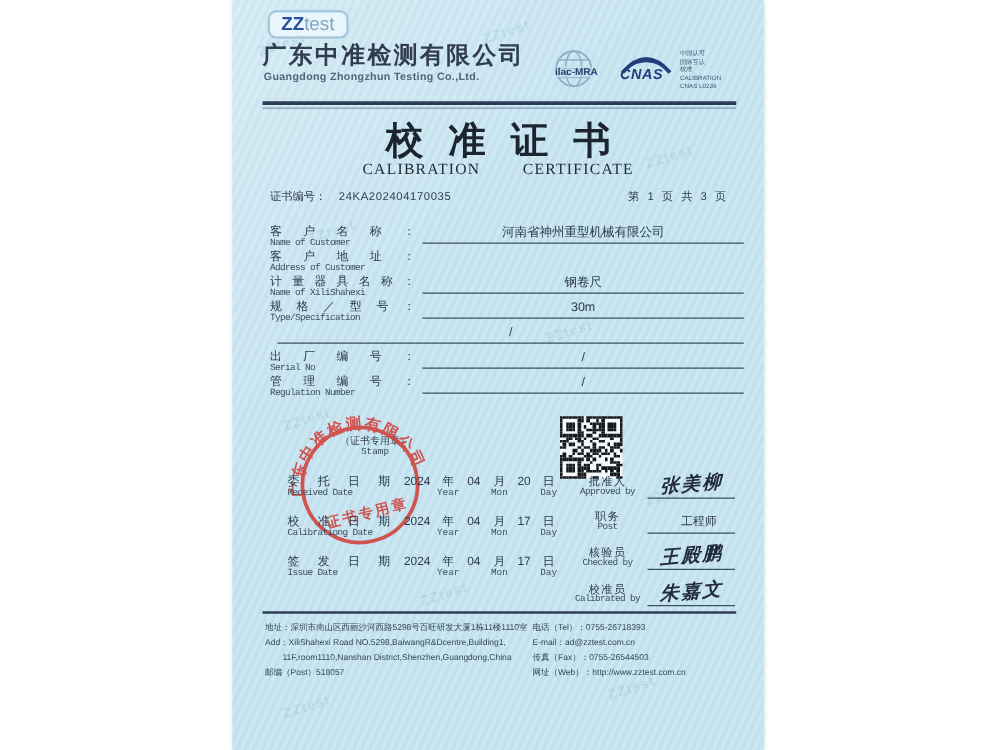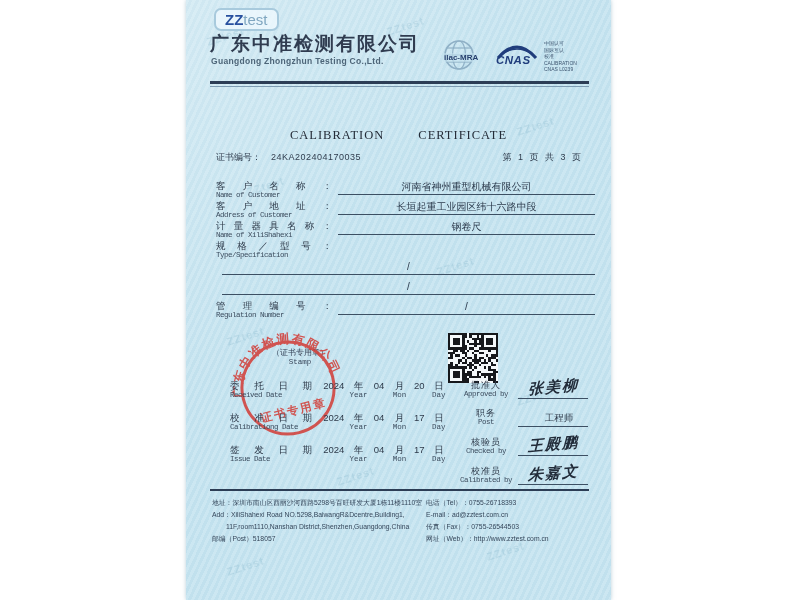--- a/index.html
+++ b/index.html
@@ -138,20 +138,21 @@
       <div>中国认可</div>
       <div>国际互认</div>
       <div>校准</div>
       <div>CALIBRATION</div>
       <div>CNAS L0239</div>
     </div>
 
     <div class="rule r1"></div>
     <div class="rule r2"></div>
 
+    <div class="title-cn">校准证书</div>
     <div class="title-en">
       <span>CALIBRATION</span>
       <span>CERTIFICATE</span>
     </div>
 
     <div class="certno">
       <span>证书编号：</span><span class="val">24KA202404170035</span>
     </div>
     <div class="pageinfo">第 1 页 共 3 页</div>
 
@@ -161,39 +162,43 @@
             <div class="cn">客户名称：</div>
             <div class="en">Name of Customer</div>
           </div>
         <div class="fval">河南省神州重型机械有限公司</div>
       </div>
       <div class="frow">
         <div class="flab">
             <div class="cn">客户地址：</div>
             <div class="en">Address of Customer</div>
           </div>
-        <div class="fval">长垣起重工业园区纬十六路中段</div>
       </div>
       <div class="frow">
         <div class="flab">
             <div class="cn">计量器具名称：</div>
             <div class="en">Name of XiliShahexi</div>
           </div>
         <div class="fval">钢卷尺</div>
       </div>
       <div class="frow">
         <div class="flab">
             <div class="cn">规格／型号：</div>
             <div class="en">Type/Specification</div>
           </div>
+        <div class="fval">30m</div>
       </div>
       <div class="frow">
         <div class="fval">/</div>
       </div>
       <div class="frow">
+        <div class="flab">
+            <div class="cn">出厂编号：</div>
+            <div class="en">Serial No</div>
+          </div>
         <div class="fval">/</div>
       </div>
       <div class="frow">
         <div class="flab">
             <div class="cn">管理编号：</div>
             <div class="en">Regulation Number</div>
           </div>
         <div class="fval">/</div>
       </div>
     </div>

